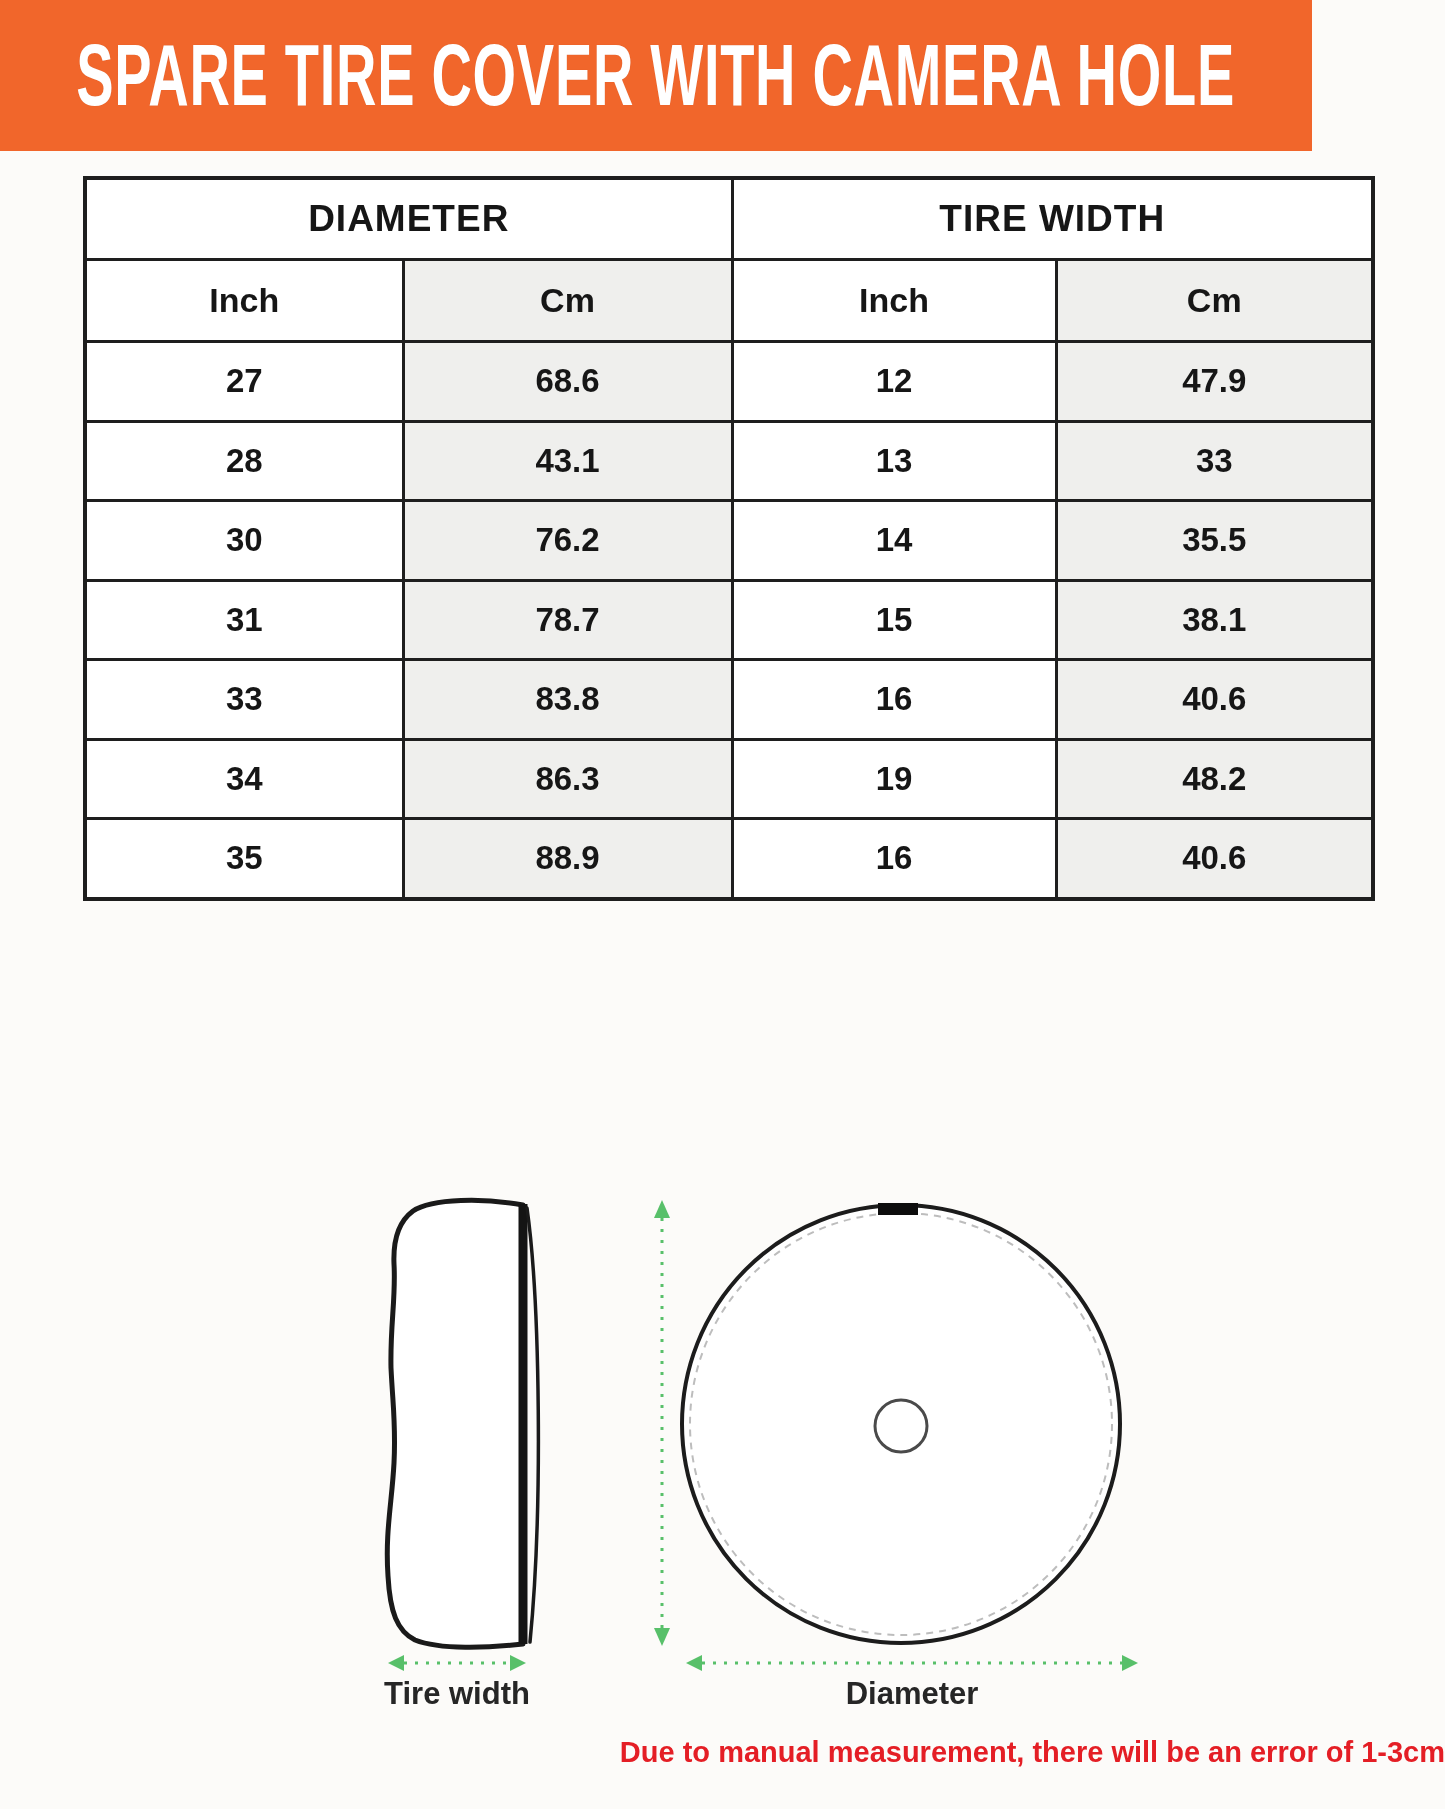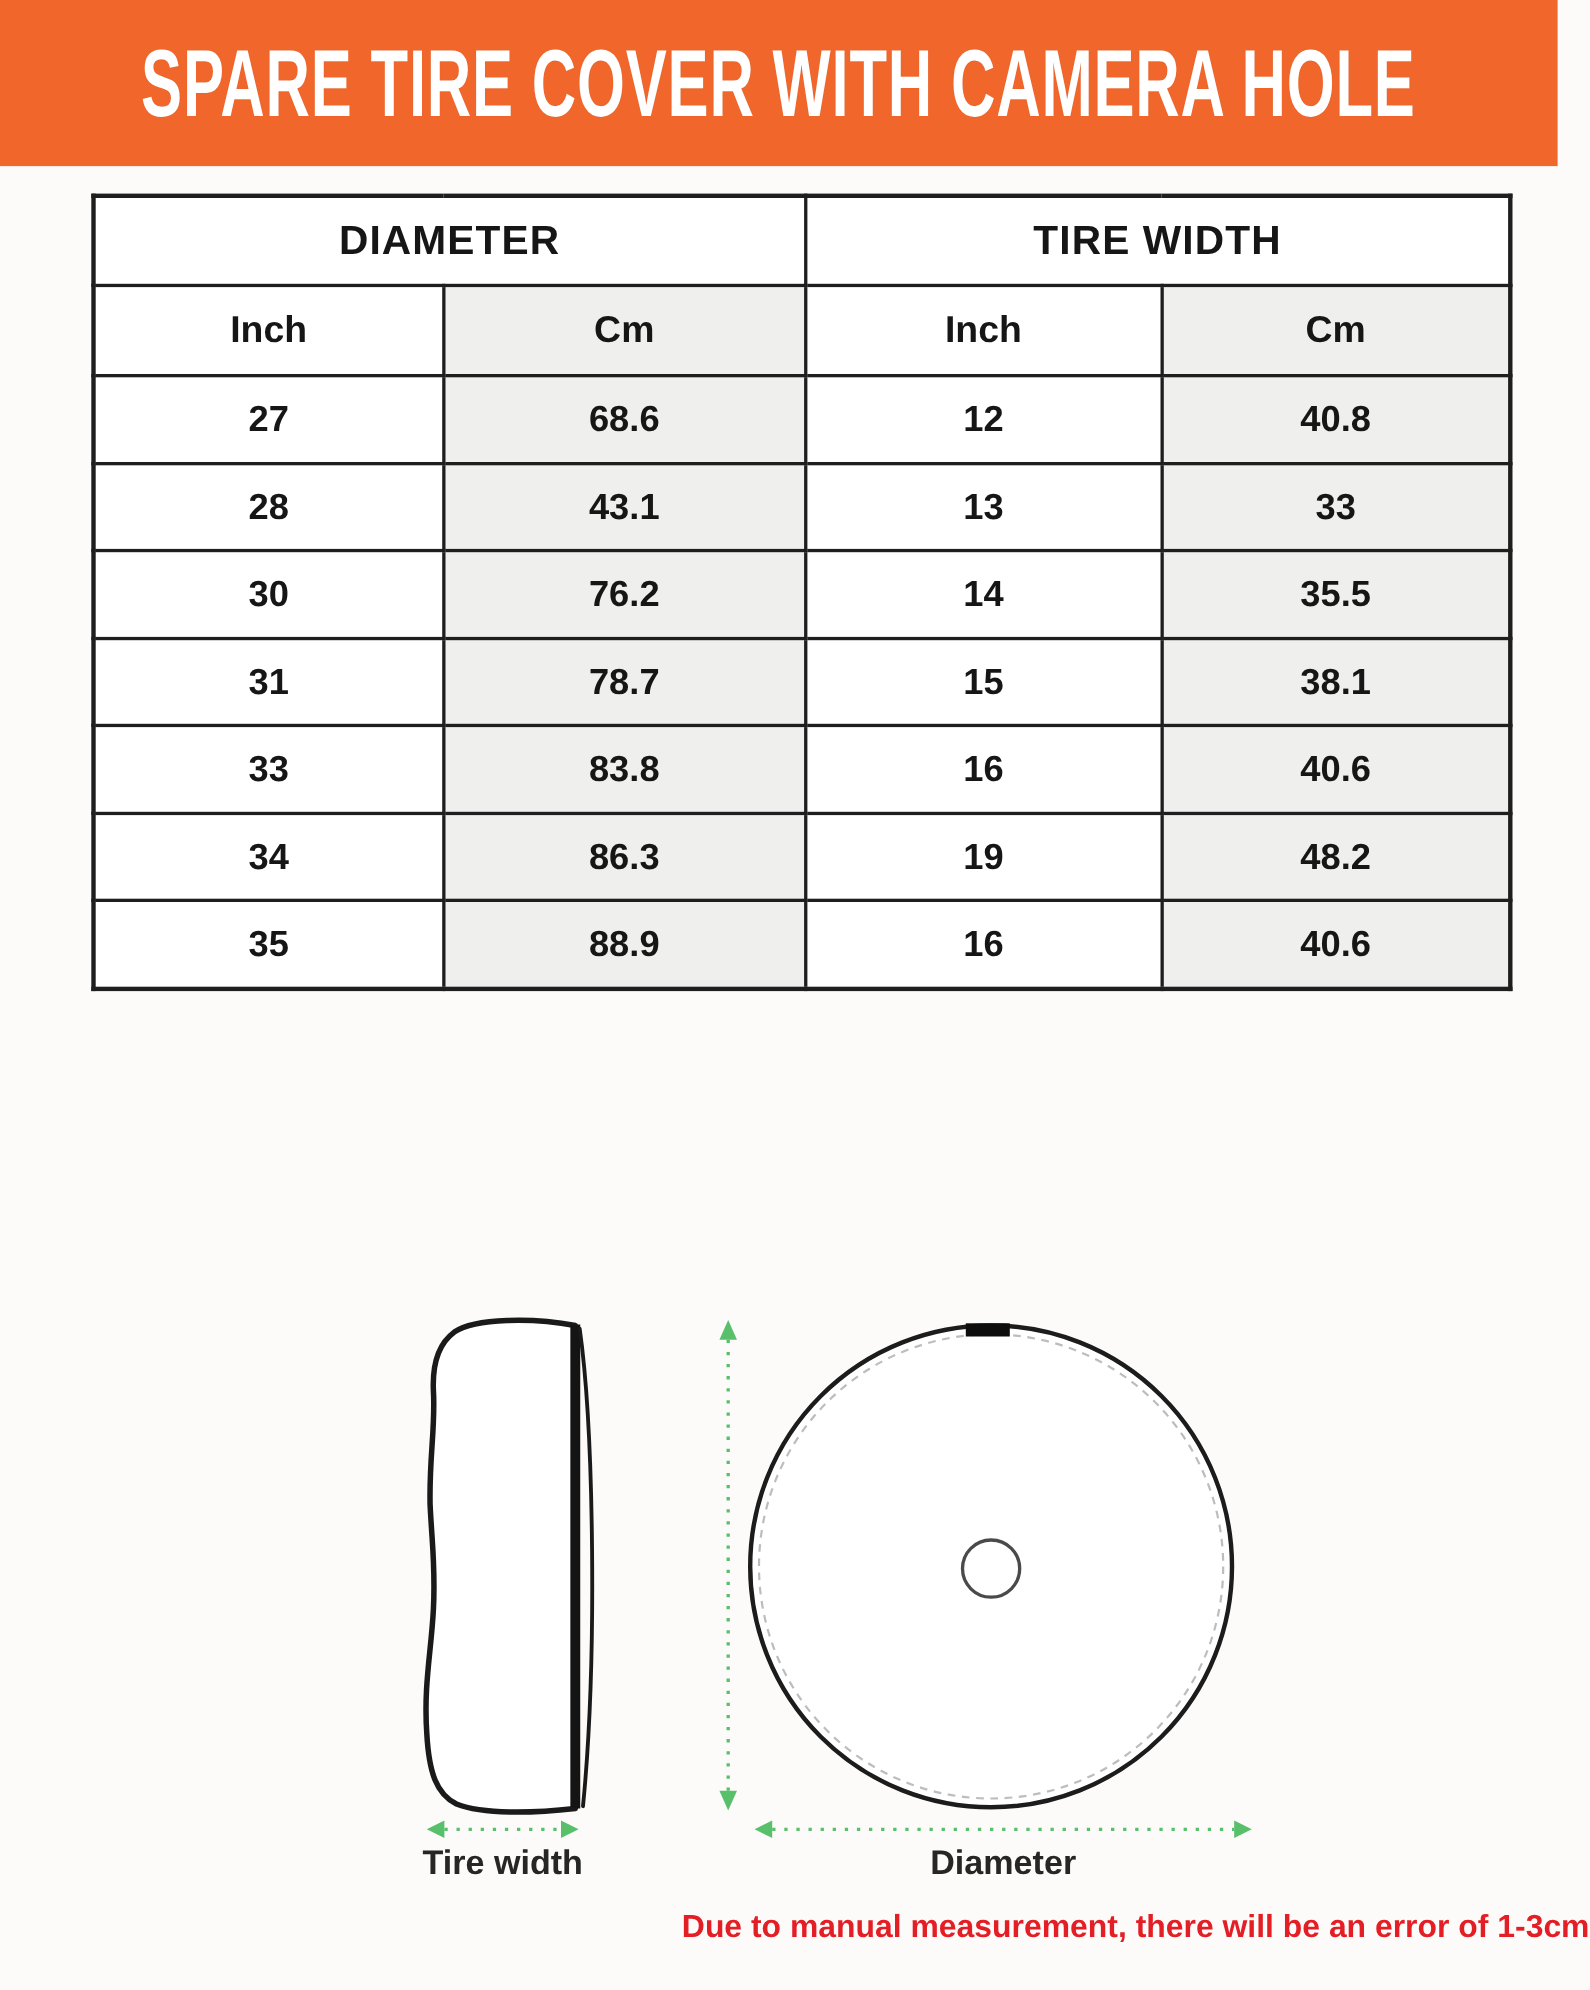--- a/index.html
+++ b/index.html
@@ -6,21 +6,21 @@
   body{
     width:1445px;height:1809px;
     background:#fcfbf9;
     font-family:"Liberation Sans", sans-serif;
     position:relative;
     overflow:hidden;
     color:#161616;
   }
   
   .banner{
-    position:absolute;left:0;top:0;width:1416px;height:151px;
+    position:absolute;left:0;top:0;width:1312px;height:151px;
     background:#f1662b;
     display:flex;align-items:center;justify-content:center;
   }
   .banner-title{
     color:#ffffff;
     font-size:80px;
     font-weight:800;
     letter-spacing:1px;
     white-space:nowrap;
     transform:scale(0.70,1.08);
@@ -103,21 +103,21 @@
       <th class="colhead shaded">Cm</th>
       <th class="colhead">Inch</th>
       <th class="colhead shaded">Cm</th>
     </tr>
   </thead>
   <tbody>
       <tr>
         <td>27</td>
         <td class="shaded">68.6</td>
         <td>12</td>
-        <td class="shaded">40.8</td>
+        <td class="shaded">47.9</td>
       </tr>
       <tr>
         <td>28</td>
         <td class="shaded">43.1</td>
         <td>13</td>
         <td class="shaded">33</td>
       </tr>
       <tr>
         <td>30</td>
         <td class="shaded">76.2</td>

